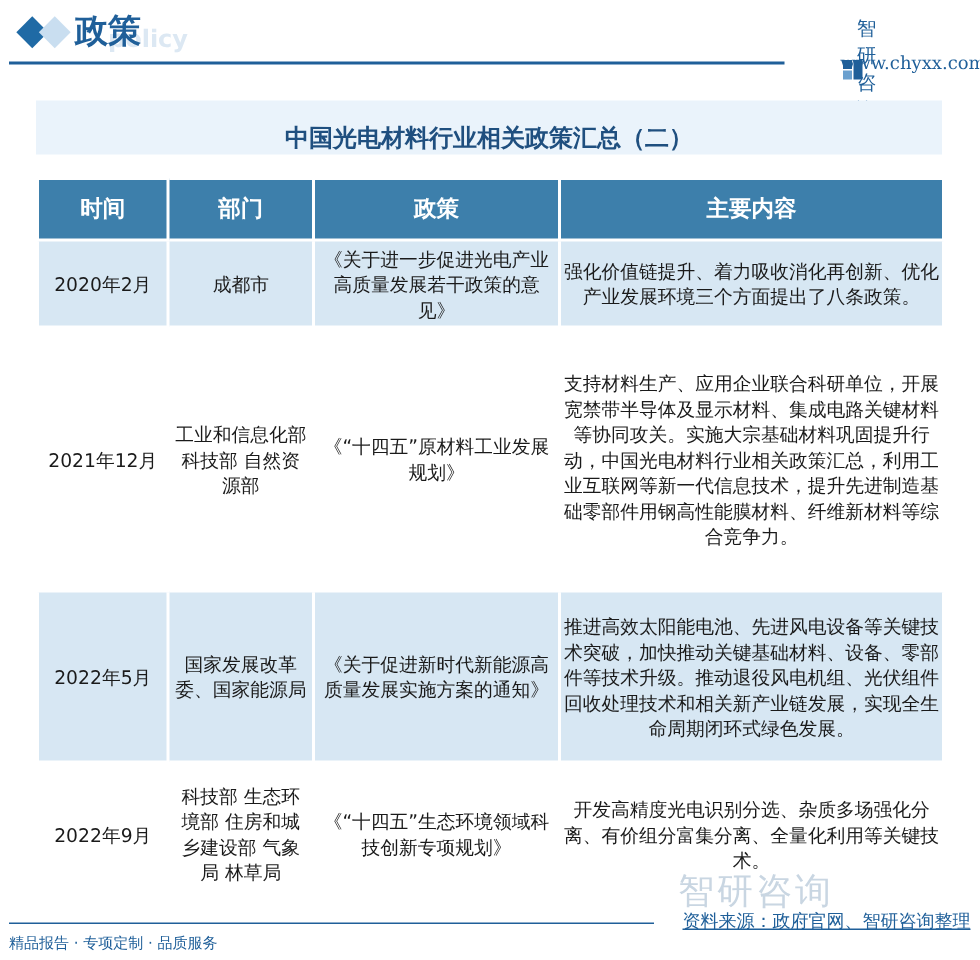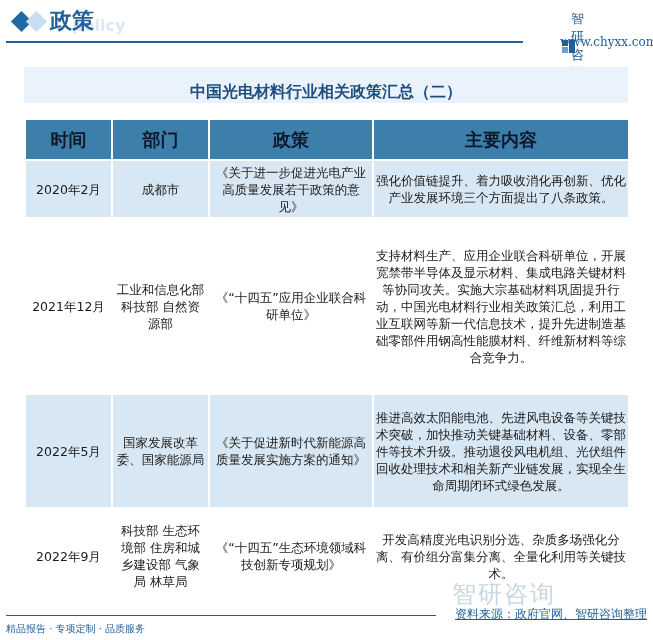--- a/index.html
+++ b/index.html
@@ -15,21 +15,21 @@
   .brand-logo { width:13px; height:13px; position:relative; }
   .brand-logo span { position:absolute; background:#1f5f99; }
   .brand-name { font-size:13px; color:#1f5f99; letter-spacing:1px; }
   .brand-url { position:absolute; left:560px; top:35px; font-family:"DejaVu Serif", serif; font-size:12px; color:#1f5f99; }
 
   .title-band { position:absolute; left:24px; top:67px; width:604px; height:36px; background:#eaf3fb;
                 display:flex; align-items:flex-end; justify-content:center; }
   .title-band span { font-family:"DejaVu Serif", serif; font-size:16px; font-weight:bold; color:#1f4f7f; }
 
   table.policy { position:absolute; left:24px; top:118px; width:604px; border-collapse:collapse; table-layout:fixed; }
-  table.policy th { background:#3d7fab; color:#0f172a; font-family:"DejaVu Serif", serif; font-weight:bold; font-size:18px;
+  table.policy th { background:#3d7fab; color:#ffffff; font-family:"DejaVu Serif", serif; font-weight:bold; font-size:15px;
                     height:37px; border:2px solid #ffffff; text-align:center; }
   table.policy td { font-size:12.5px; line-height:17px; text-align:center; vertical-align:middle; border:2px solid #ffffff; padding:0 2px; }
   table.policy tr.shade td { background:#d7e7f3; }
   table.policy tr.plain td { background:transparent; }
   .c1 { width:87px; } .c2 { width:97px; } .c3 { width:164px; } .c4 { width:256px; }
 
   .bottom-rule { position:absolute; left:6px; top:615px; width:430px; height:1px; background:#1f5f99; }
   .source { position:absolute; right:6px; top:606px; font-size:12px; color:#1f5f99;text-decoration:underline; }
   .slogan { position:absolute; left:6px; top:622px; font-size:10px; color:#1f5f99; }
   .wm-big { position:absolute; left:452px; top:578px; font-size:24px; color:#c9d6e2; letter-spacing:2px; }
@@ -76,21 +76,21 @@
   <tbody>
     <tr class="shade" style="height:58px">
       <td>2020年2月</td>
       <td>成都市</td>
       <td>《关于进一步促进光电产业高质量发展若干政策的意见》</td>
       <td>强化价值链提升、着力吸收消化再创新、优化产业发展环境三个方面提出了八条政策。</td>
     </tr>
     <tr class="plain" style="height:176px">
       <td>2021年12月</td>
       <td>工业和信息化部 科技部 自然资源部</td>
-      <td>《“十四五”应用企业联合科研单位》</td>
+      <td>《“十四五”原材料工业发展规划》</td>
       <td>支持材料生产、应用企业联合科研单位，开展宽禁带半导体及显示材料、集成电路关键材料等协同攻关。实施大宗基础材料巩固提升行动，中国光电材料行业相关政策汇总，利用工业互联网等新一代信息技术，提升先进制造基础零部件用钢高性能膜材料、纤维新材料等综合竞争力。</td>
     </tr>
     <tr class="shade" style="height:114px">
       <td>2022年5月</td>
       <td>国家发展改革委、国家能源局</td>
       <td>《关于促进新时代新能源高质量发展实施方案的通知》</td>
       <td>推进高效太阳能电池、先进风电设备等关键技术突破，加快推动关键基础材料、设备、零部件等技术升级。推动退役风电机组、光伏组件回收处理技术和相关新产业链发展，实现全生命周期闭环式绿色发展。</td>
     </tr>
     <tr class="plain" style="height:96px">
       <td>2022年9月</td>

